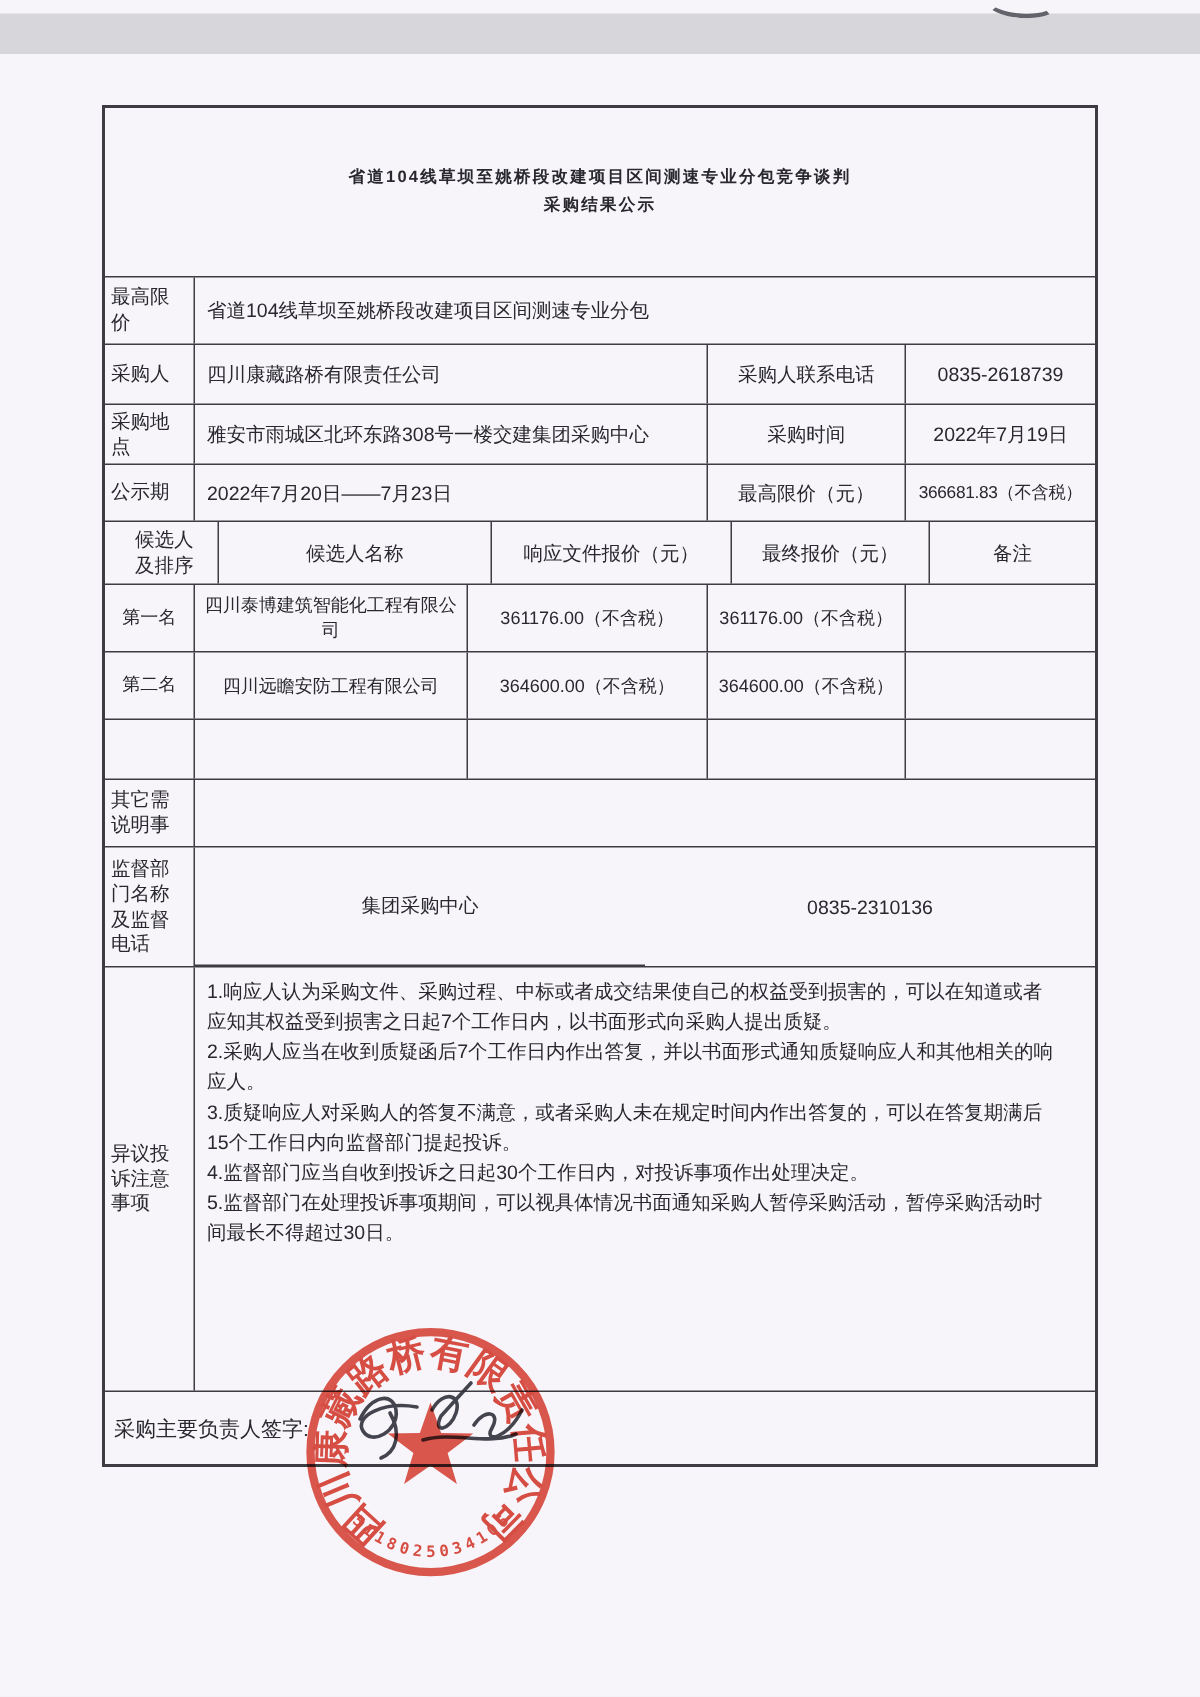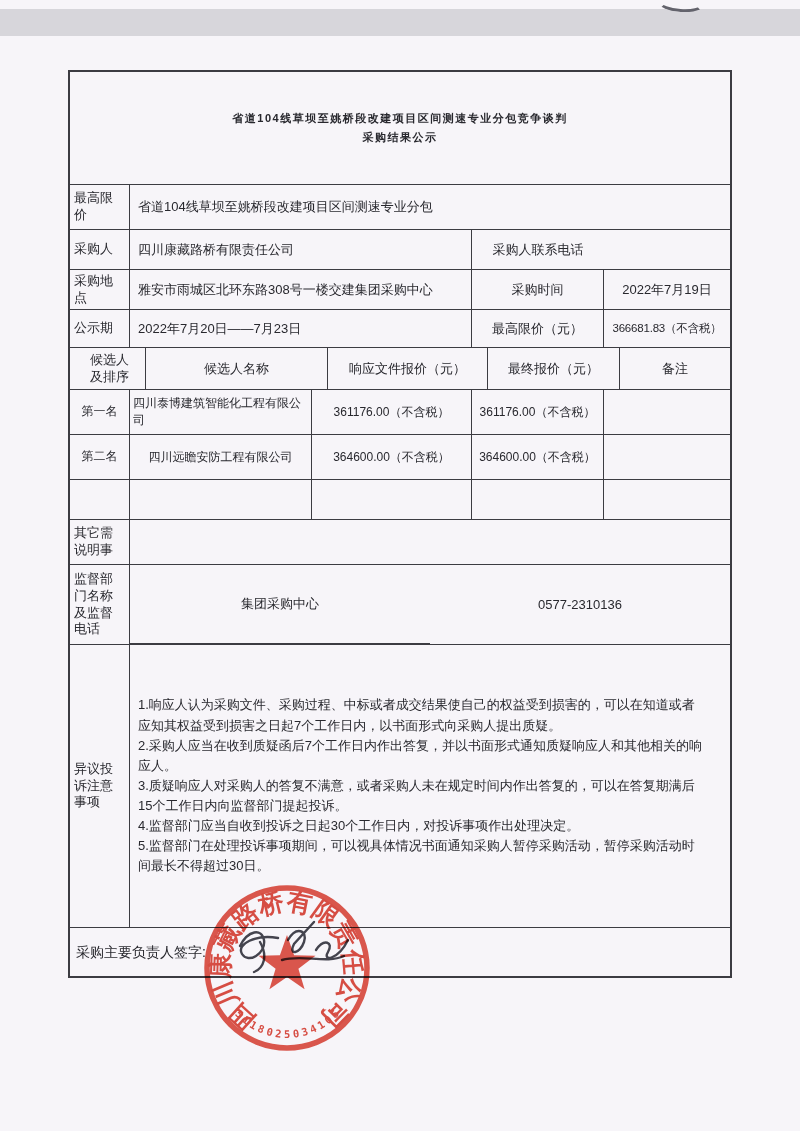--- a/index.html
+++ b/index.html
@@ -47,41 +47,41 @@
   }
   .cell:last-child{border-right:none;}
   .c1{width:60px;padding:0 4px;word-break:break-all;line-height:1.3;}
   .c2{width:182px;}
   .c3{width:160px;}
   .c4{width:132px;}
   .c5{flex:1;}
   .m23{width:342px;}
   .grow{flex:1;}
   .left{justify-content:flex-start;padding:0 8px;text-align:left;}
-  .center{justify-content:center;text-align:left;padding:0 3px;}
+  .center{justify-content:center;text-align:center;padding:0 3px;}
   .h115{height:113px;}
   .h45{height:45px;}
   .h40{height:40px;}
   .h38{height:38px;}
   .h42{height:42px;padding-left:16px;}
   .h80{height:80px;}
   .h283{height:283px;}
   .h50{height:50px;}
   .title-row{align-items:center;justify-content:center;}
   .title{
     width:100%;text-align:center;font-weight:bold;font-size:11px;
     letter-spacing:1.5px;line-height:1.7;
   }
   .small{font-size:12px;}
   .tiny{font-size:11.5px;letter-spacing:-0.2px;}
   .subcol{flex:1;display:flex;flex-direction:row;}
   .subrow{flex:1;display:flex;align-items:center;justify-content:center;border-bottom:1.5px solid var(--line);box-sizing:border-box;}
   .subrow:last-child{border-bottom:none;}
   .objection-content{
-    flex:1;display:flex;flex-direction:column;justify-content:center;
+    flex:1;display:flex;flex-direction:column;justify-content:flex-start;
     padding:6px 24px 6px 8px;line-height:1.55;font-size:13px;
   }
   .sig-cell{flex:1;display:flex;align-items:center;padding:0 6px;font-size:14px;}
   .stamp{
     position:absolute;left:187px;top:868px;width:200px;height:200px;
     opacity:0.88;mix-blend-mode:multiply;pointer-events:none;
   }
   .signature{
     position:absolute;left:226px;top:916px;width:150px;height:72px;
     pointer-events:none;
@@ -105,20 +105,21 @@
 
     <div class="row h45">
       <div class="cell c1">最高限价</div>
       <div class="cell grow left">省道104线草坝至姚桥段改建项目区间测速专业分包</div>
     </div>
 
     <div class="row h40">
       <div class="cell c1">采购人</div>
       <div class="cell m23 left">四川康藏路桥有限责任公司</div>
       <div class="cell c4 center">采购人联系电话</div>
+      <div class="cell c5 center">0835-2618739</div>
     </div>
 
     <div class="row h40">
       <div class="cell c1">采购地点</div>
       <div class="cell m23 left">雅安市雨城区北环东路308号一楼交建集团采购中心</div>
       <div class="cell c4 center">采购时间</div>
       <div class="cell c5 center">2022年7月19日</div>
     </div>
 
     <div class="row h38">
@@ -162,21 +163,21 @@
 
     <div class="row h45">
       <div class="cell c1">其它需说明事</div>
       <div class="cell grow left"></div>
     </div>
 
     <div class="row h80">
       <div class="cell c1">监督部门名称及监督电话</div>
       <div class="subcol">
         <div class="subrow">集团采购中心</div>
-        <div class="subrow">0577-2310136</div>
+        <div class="subrow">0835-2310136</div>
       </div>
     </div>
 
     <div class="row h283">
       <div class="cell c1">异议投诉注意事项</div>
       <div class="objection-content">
         <div>1.响应人认为采购文件、采购过程、中标或者成交结果使自己的权益受到损害的，可以在知道或者应知其权益受到损害之日起7个工作日内，以书面形式向采购人提出质疑。</div>
         <div>2.采购人应当在收到质疑函后7个工作日内作出答复，并以书面形式通知质疑响应人和其他相关的响应人。</div>
         <div>3.质疑响应人对采购人的答复不满意，或者采购人未在规定时间内作出答复的，可以在答复期满后15个工作日内向监督部门提起投诉。</div>
         <div>4.监督部门应当自收到投诉之日起30个工作日内，对投诉事项作出处理决定。</div>

